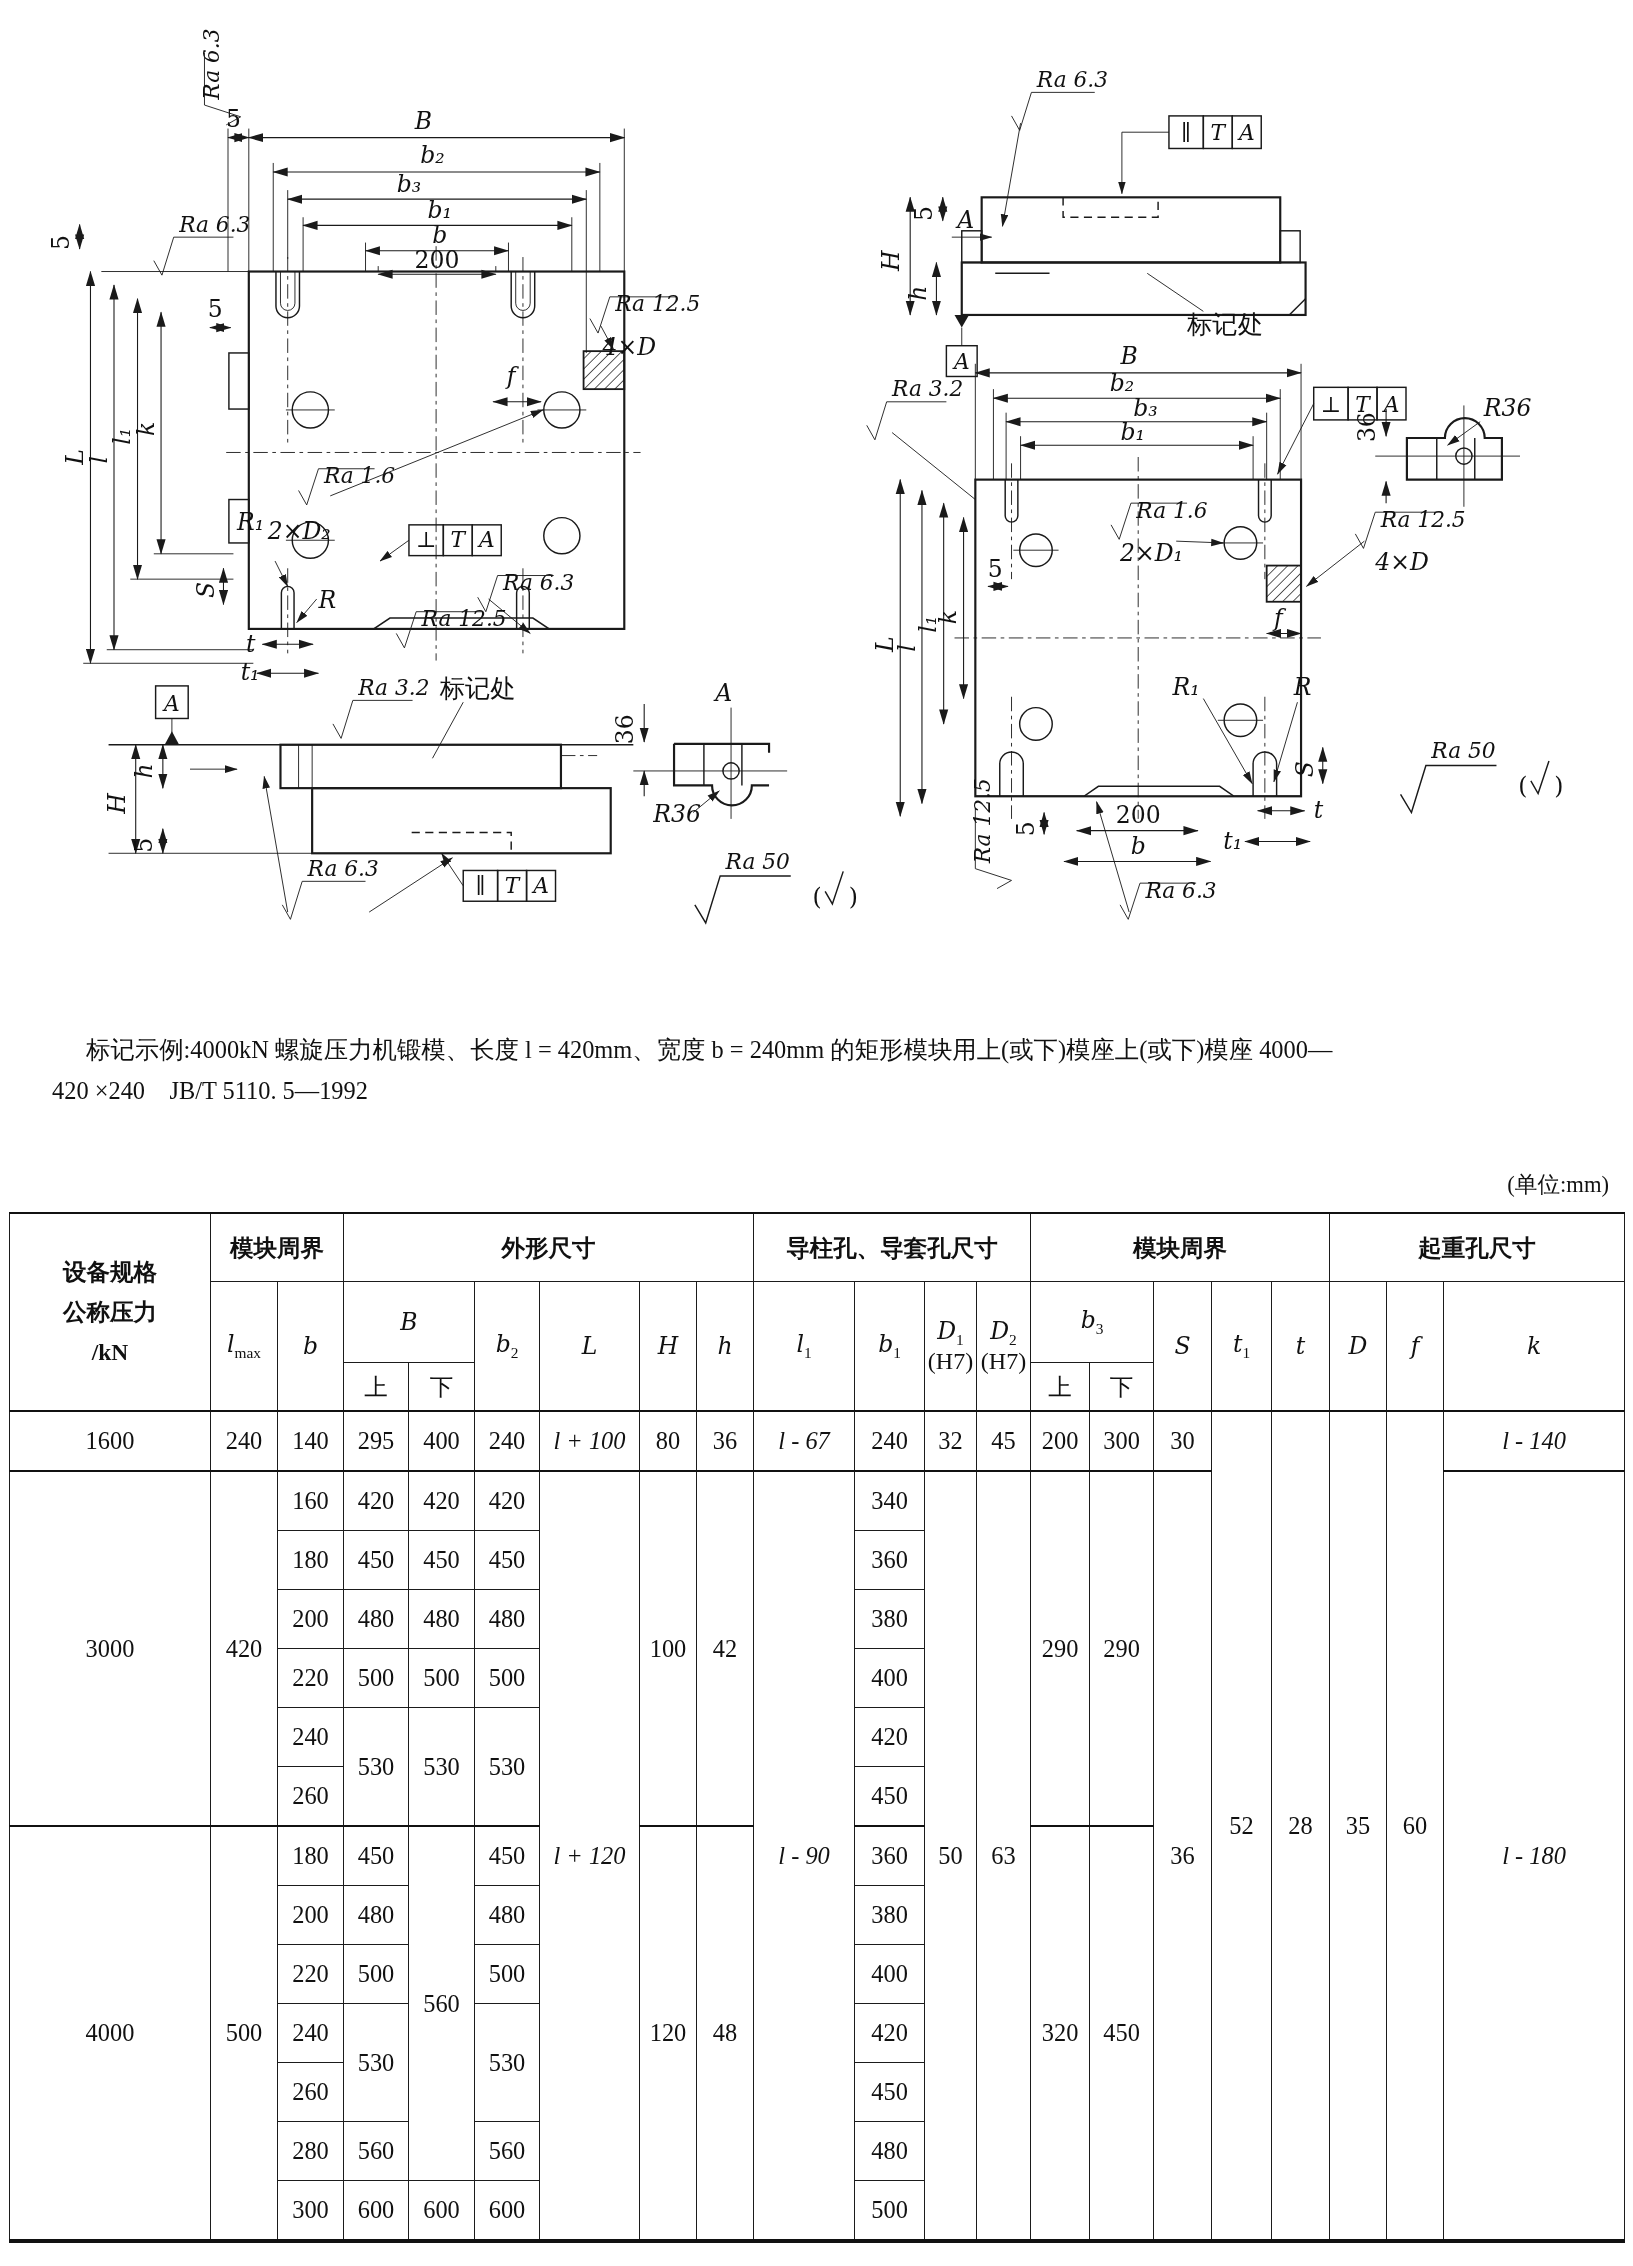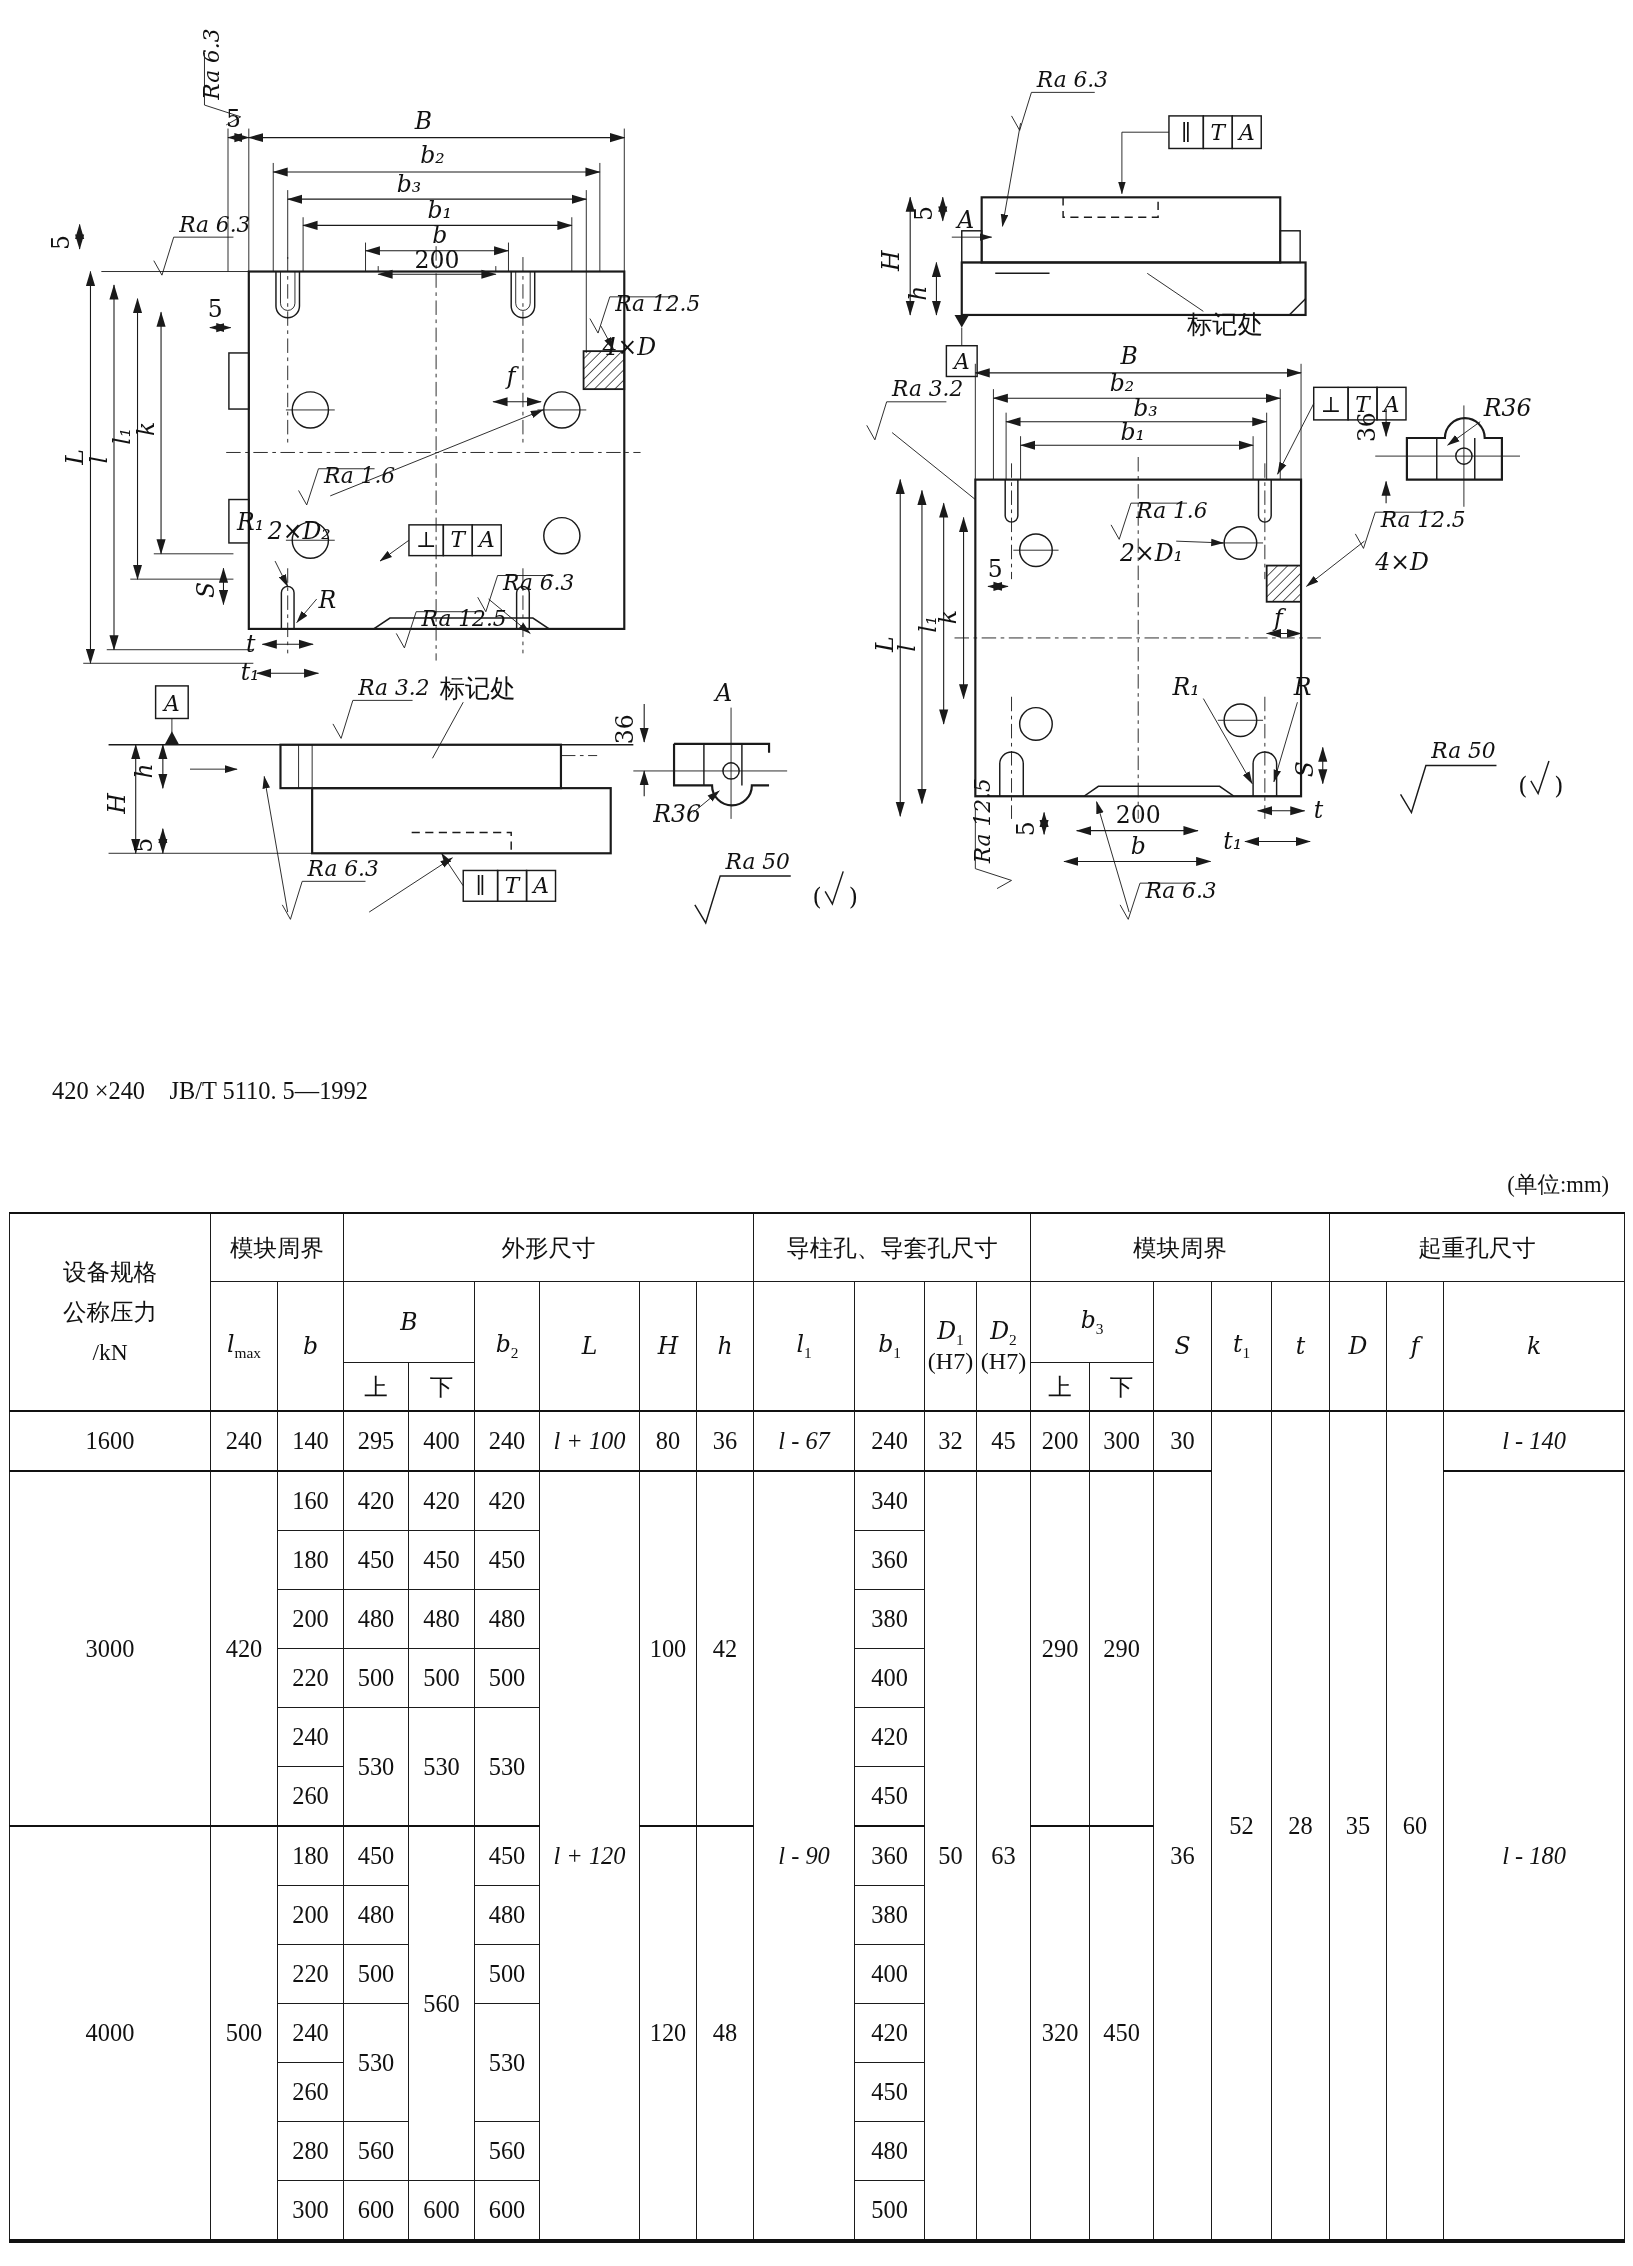--- a/index.html
+++ b/index.html
@@ -33,21 +33,21 @@
           border-top:2.3px solid #111; border-bottom:4.5px solid #111; }
   th,td { border:1.3px solid #1b1b1b; text-align:center; vertical-align:middle;
           padding:0; font-weight:normal; font-size:24.4px; overflow:hidden; }
   thead th { font-size:23.5px; }
   .zh { font-family:"Liberation Serif", serif; }
   .it { font-style:italic; font-family:"DejaVu Serif", serif; }
   .fm { font-style:italic; font-family:"DejaVu Serif", serif;text-align:center; }
   sub { font-size:15.4px; }
   .h7 { display:block; font-size:24px; font-style:normal; }
   .device { white-space:pre-line; line-height:40px; }
-  tr.hr1 th { height:67px; }
+  tr.hr1 th { height:67px;font-weight:bold; }
   tr.hr2 th { height:80px; }
   tr.hr3 th { height:47px; }
   tbody td { height:58px; }
   tr.sect td { border-top:2.4px solid #111;font-family:Liberation Serif, serif; }
 </style>
 </head>
 <body>
 
 <div id="page">
 
@@ -424,21 +424,21 @@
     <path d="M1548,878 l12,20 l16,-52 h78" class="md"></path>
     <text x="1582" y="838" class="ra">Ra 50</text>
     <text x="1678" y="878" class="n">(</text>
     <path d="M1692,863 l8,14 l12,-36" class="md"></path>
     <text x="1718" y="878" class="n">)</text>
   </g>
 </svg>
 </div>
 
 <div class="para" id="introP1">
-  <span class="ind"></span><br>
+  <span class="ind"></span><span>标记示例:4000kN 螺旋压力机锻模、长度 l = 420mm、宽度 b = 240mm 的矩形模块用上(或下)模座上(或下)模座 4000—</span><br>
   <span>420 ×240　JB/T 5110. 5—1992</span><br>
   <span class="ind"></span>
 </div>
 <div id="unitNote">(单位:mm)</div>
 
 <div id="tblWrap">
 <table>
   <colgroup>
     <col style="width:201px">
           <col style="width:67px">

